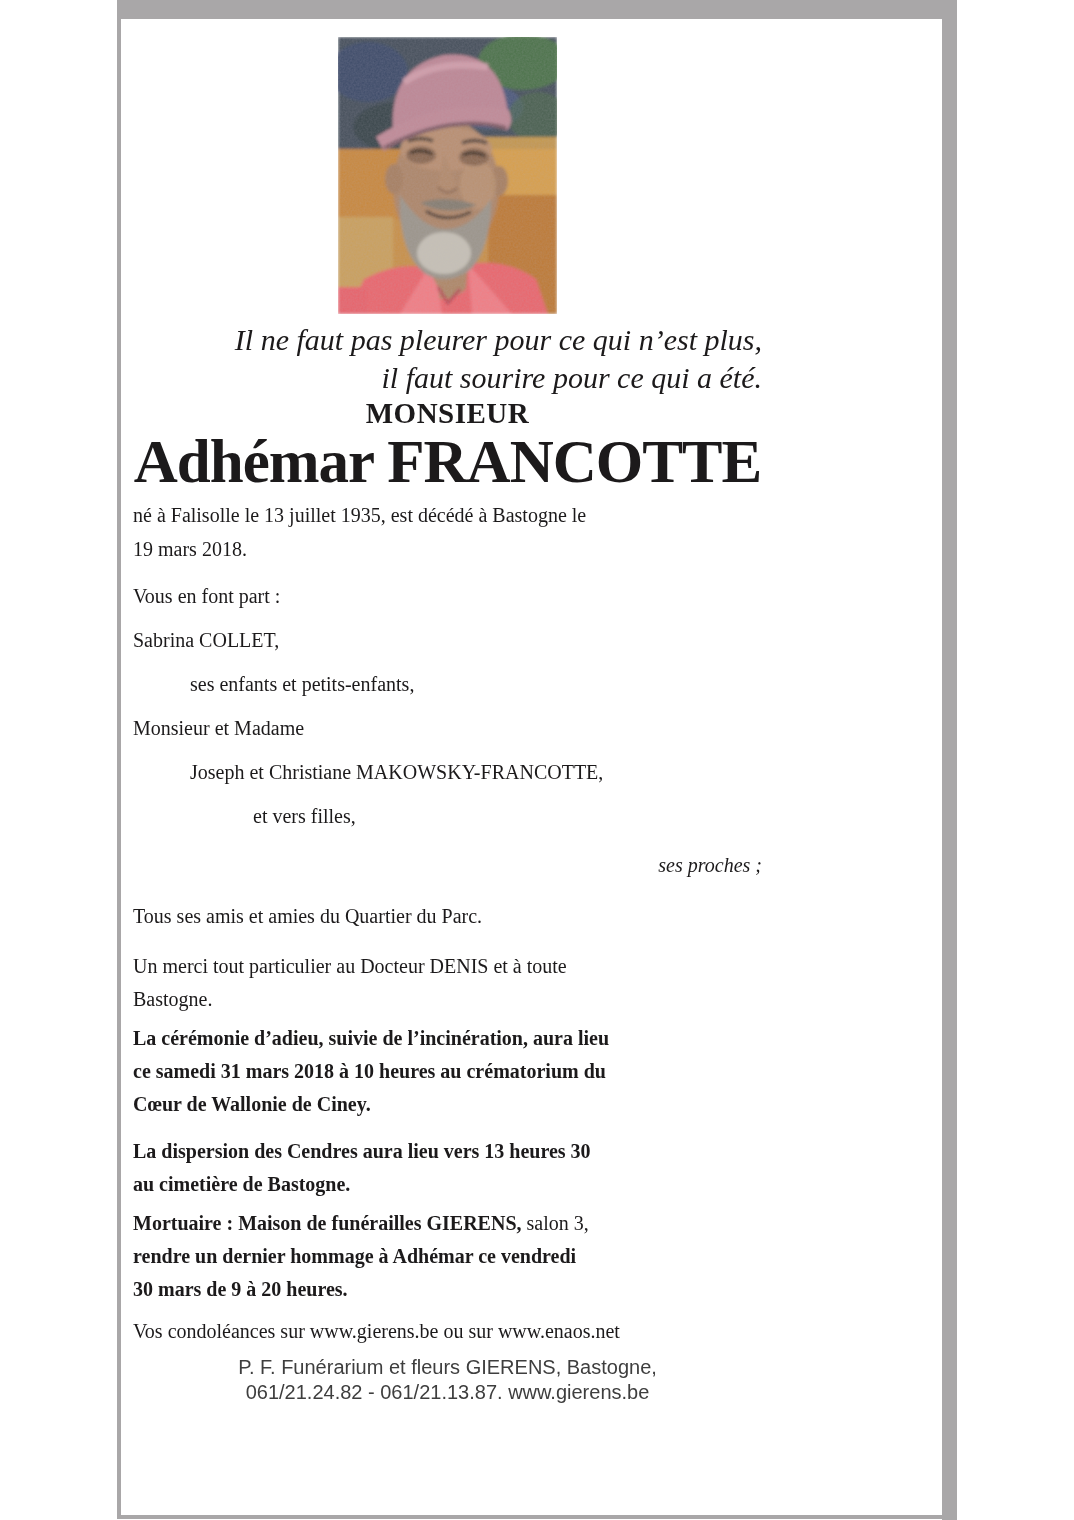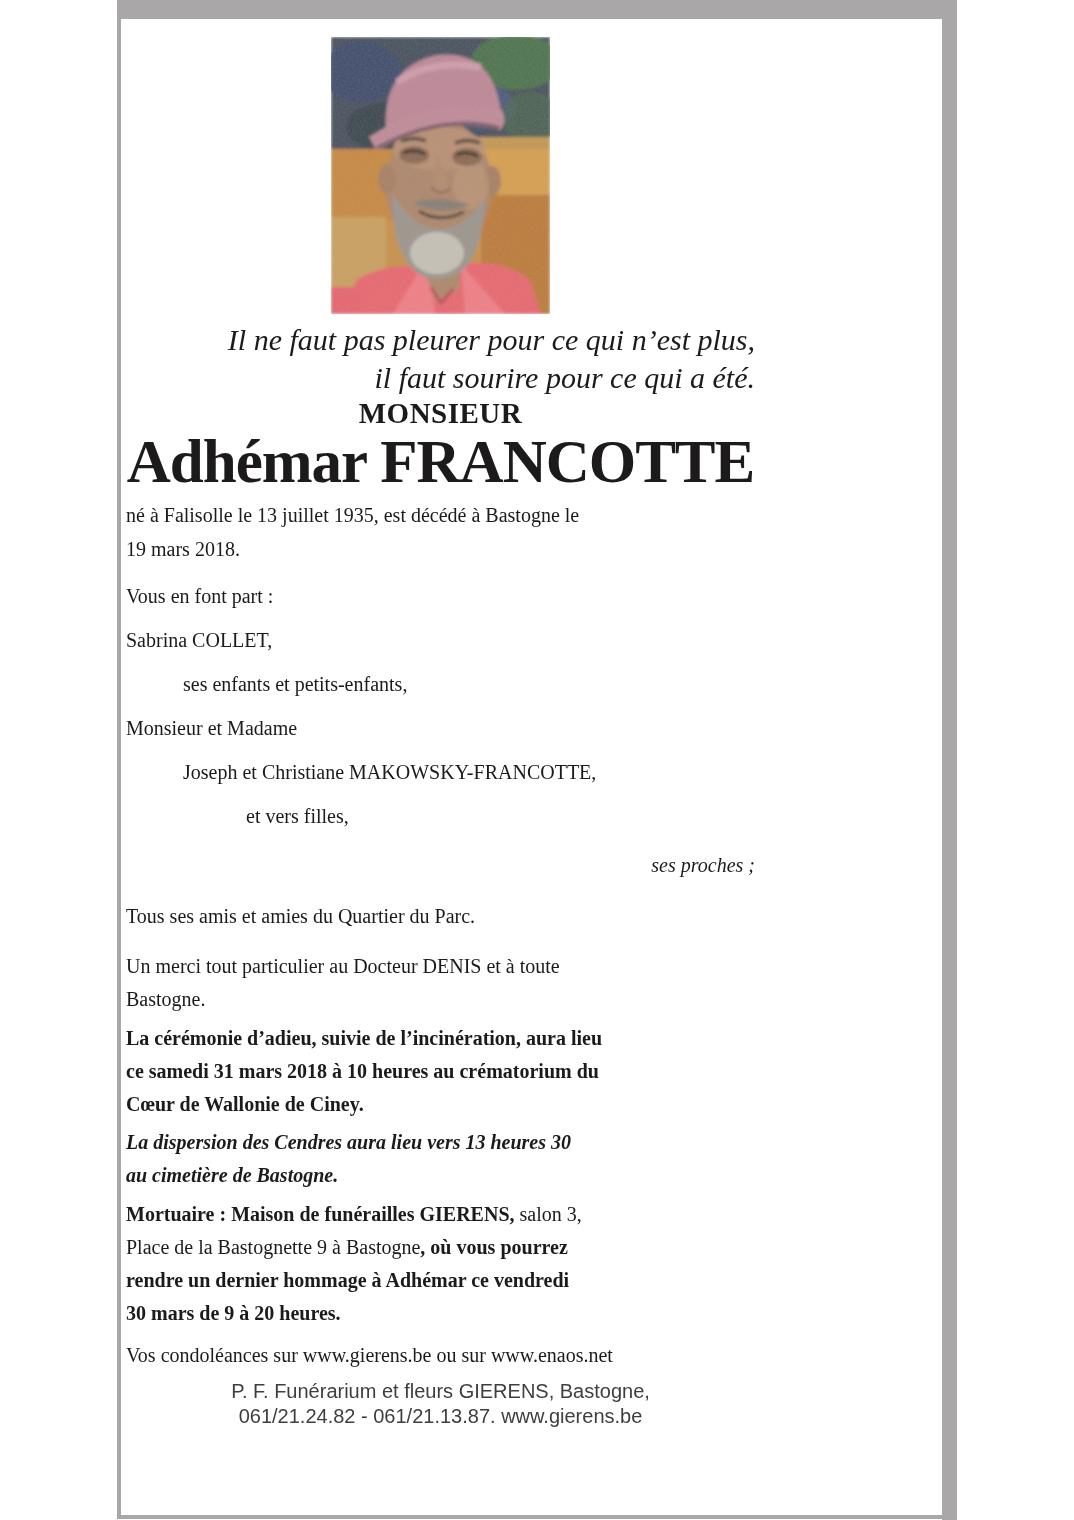--- a/index.html
+++ b/index.html
@@ -13,21 +13,21 @@
   }
   
   .frame-top   {position:absolute;left:117px;top:0;width:840px;height:19px;}
   .frame-right {position:absolute;left:942px;top:19px;width:15px;height:1501px;}
   .frame-left  {position:absolute;left:117px;top:19px;width:4px;height:1500px;}
   .frame-bottom{position:absolute;left:121px;top:1515px;width:821px;height:4px;}
   .frame-top,.frame-right,.frame-left,.frame-bottom{background:#a9a7a8;}
 
   
   .content{
-    position:absolute;left:108px;top:19px;width:668px;
+    position:absolute;left:115px;top:19px;width:668px;
     box-sizing:border-box;padding:0 21px 0 18px;
   }
   .photo{width:219px;height:277px;margin:18px auto 0;display:block;}
   .photo svg{display:block;width:100%;height:100%;}
 
   .quote{margin:7px 0 0;text-align:right;font-style:italic;font-size:30px;line-height:38px;}
   .quote div{white-space:nowrap;}
 
   .honorific{margin-top:2px;text-align:center;font-weight:bold;font-size:29px;line-height:28px;letter-spacing:.5px;white-space:nowrap;}
   .deceased-name{margin-top:1px;text-align:center;font-weight:bold;font-size:61px;line-height:68px;letter-spacing:-1px;white-space:nowrap;}
@@ -36,21 +36,21 @@
   .bodytext div{white-space:nowrap;}
   .p-born{margin-top:2px;}
   .p-intro{margin-top:13px;}
   .family-line{margin-top:10px;}
   .ind-1{padding-left:57px;}
   .ind-2{padding-left:120px;}
   .p-relatives{margin-top:15px;text-align:right;font-style:italic;}
   .p-friends{margin-top:17px;}
   .p-thanks{margin-top:17px;line-height:33px;}
   .p-ceremony{margin-top:6px;font-weight:bold;line-height:33px;}
-  .p-dispersion{margin-top:5px;font-weight:bold;line-height:33px;font-style:italic;}
+  .p-dispersion{margin-top:14px;font-weight:bold;line-height:33px;}
   .p-mortuary{margin-top:6px;line-height:33px;}
   .p-mortuary .b{font-weight:bold;}
   .p-condolences{margin-top:8px;}
   .footer{margin-top:7px;text-align:center;font-family:"Liberation Sans","DejaVu Sans",sans-serif;
           font-size:20px;line-height:25px;color:#3e3e3e;}
   .footer div{white-space:nowrap;}
 </style>
 </head>
 <body>
 
@@ -165,21 +165,20 @@
         <div>Cœur de Wallonie de Ciney.</div>
       </div>
 
       <div class="p-dispersion">
         <div>La dispersion des Cendres aura lieu vers 13 heures 30</div>
         <div>au cimetière de Bastogne.</div>
       </div>
 
       <div class="p-mortuary">
         <div><span class="b">Mortuaire : Maison de funérailles GIERENS,</span><span>  salon 3,</span></div>
-        <div><span>Place de la Bastognette 9 à Bastogne</span><span class="b">, où vous pourrez</span></div>
         <div class="b">rendre un dernier hommage à Adhémar ce vendredi</div>
         <div class="b">30 mars de 9 à 20 heures.</div>
       </div>
 
       <div class="p-condolences">Vos condoléances sur www.gierens.be ou sur www.enaos.net</div>
     </div>
 
     <div class="footer">
       <div>P. F. Funérarium et fleurs GIERENS, Bastogne,</div>
       <div>061/21.24.82 - 061/21.13.87. www.gierens.be</div>

